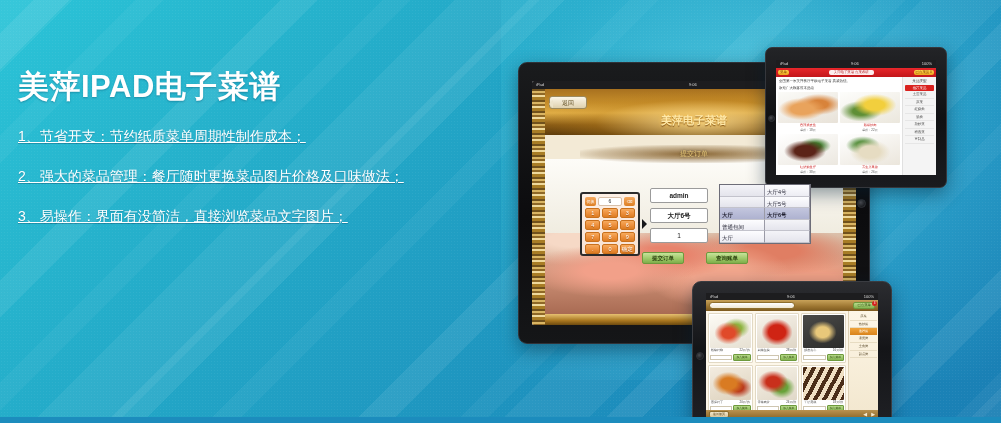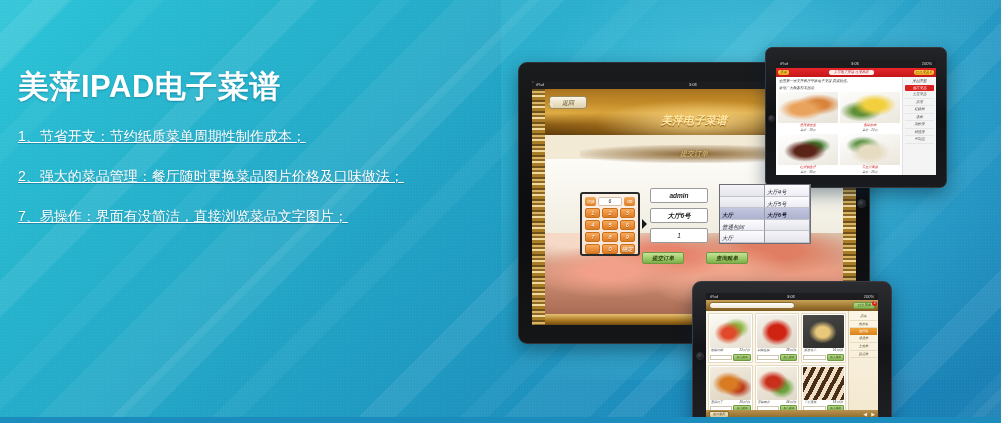--- a/index.html
+++ b/index.html
@@ -66,21 +66,21 @@
     line-height:1.1; text-shadow:0 1px 2px rgba(0,60,90,.35);
     white-space:nowrap;
   }
   .bullets{ margin-top:25px; }
   .bullet{
     color:#ffffff; font-size:14px; line-height:1; margin-bottom:26px;
     text-shadow:0 1px 1px rgba(0,60,90,.3); white-space:nowrap;text-decoration:underline;
   }
 
   
-  .stage{ position:absolute; inset:0; z-index:5;font-style:italic; }
+  .stage{ position:absolute; inset:0; z-index:5; }
 
   
   .ipad{ position:absolute; background:#111214; box-shadow:0 6px 18px rgba(0,30,50,.45); }
   .ipad .screen{ position:absolute; overflow:hidden; background:#fff; }
   .ipad .homebtn{
     position:absolute; border-radius:50%;
     background:radial-gradient(circle at 38% 35%,#4b4d52,#1b1c1f 70%);
     border:1px solid #303237;
   }
   .statusbar{
@@ -339,21 +339,21 @@
   <div class="stripes"></div>
   <div class="stripes2"></div>
   <div class="glow"></div>
   <div class="dots"></div>
 
   <div class="copy">
     <div class="headline">美萍IPAD电子菜谱</div>
     <div class="bullets">
       <div class="bullet">1、节省开支：节约纸质菜单周期性制作成本；</div>
       <div class="bullet">2、强大的菜品管理：餐厅随时更换菜品图片价格及口味做法；</div>
-      <div class="bullet">7、易操作：界面有没简洁，直接浏览菜品文字图片；</div>
+      <div class="bullet">3、易操作：界面有没简洁，直接浏览菜品文字图片；</div>
     </div>
   </div>
 
   <div class="stage">
 
     <div class="ipad" id="ipad-main">
       <div class="homebtn"></div>
       <div class="screen">
 
         <div class="statusbar">

